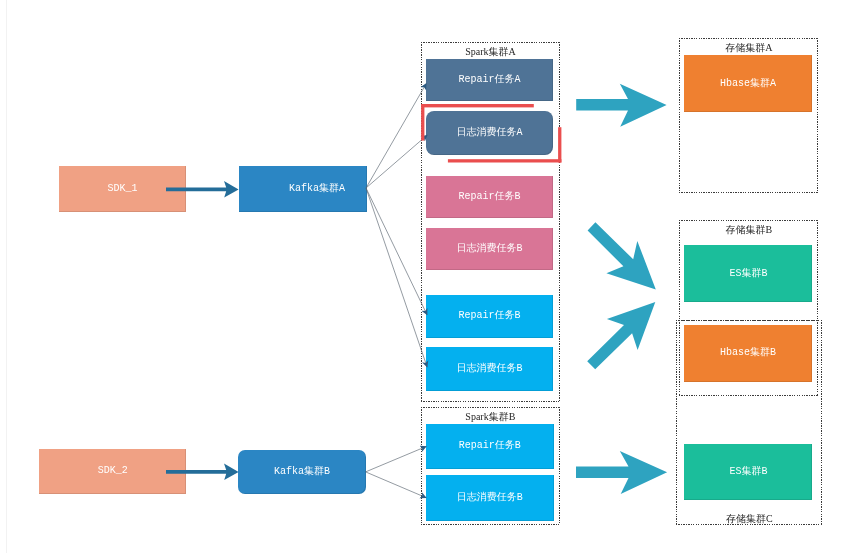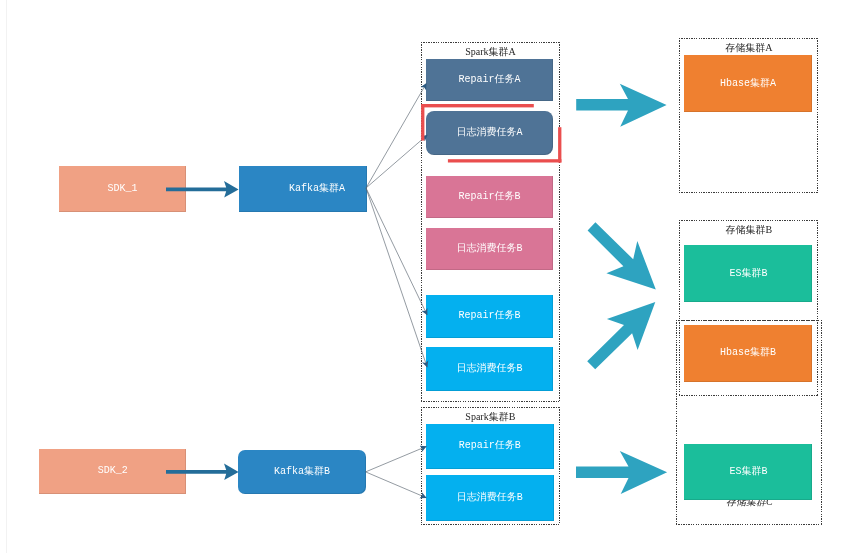--- a/index.html
+++ b/index.html
@@ -78,21 +78,21 @@
 
   <div class="group" style="left:679.2px; top:38.1px; width:139.2px; height:155.1px;"></div>
   <div class="glabel" style="left:679.2px; top:40.8px; width:139.2px;">存储集群A</div>
   <div class="box" style="left:684.0px; top:55.4px; width:128.1px; height:56.4px; background:#EF8030;">Hbase集群A</div>
 
   <div class="group" style="left:679.2px; top:220.1px; width:139.2px; height:101.0px;"></div>
   <div class="glabel" style="left:679.2px; top:223.0px; width:139.2px;">存储集群B</div>
   <div class="box" style="left:684.4px; top:245.1px; width:128.0px; height:57.0px; background:#1BBE9B;">ES集群B</div>
 
   <div class="group" style="left:676.1px; top:320.1px; width:145.8px; height:204.9px;"></div>
-  <div class="glabel" style="left:676.4px; top:495px; width:145.8px;font-style:italic;">存储集群C</div>
+  <div class="glabel" style="left:676.4px; top:512px; width:145.8px;">存储集群C</div>
   <div class="box" style="left:684.4px; top:443.7px; width:128.0px; height:56.4px; background:#1BBE9B;">ES集群B</div>
 
   <div class="group" style="left:679.2px; top:320.1px; width:139.2px; height:75.9px;"></div>
   <div class="box" style="left:684.0px; top:325.1px; width:128.0px; height:56.8px; background:#EF8030;">Hbase集群B</div>
 
   <svg class="overlay" viewBox="0 0 863 553" width="863" height="553">
     <defs>
       <marker id="tinyhead" markerWidth="6.8" markerHeight="6.8" refX="6.3" refY="3.4" orient="auto" markerUnits="userSpaceOnUse">
         <path d="M0,0.1 L6.6,3.4 L0,6.7 L1.75,3.4 Z" fill="#2e5b82"></path>
       </marker>

